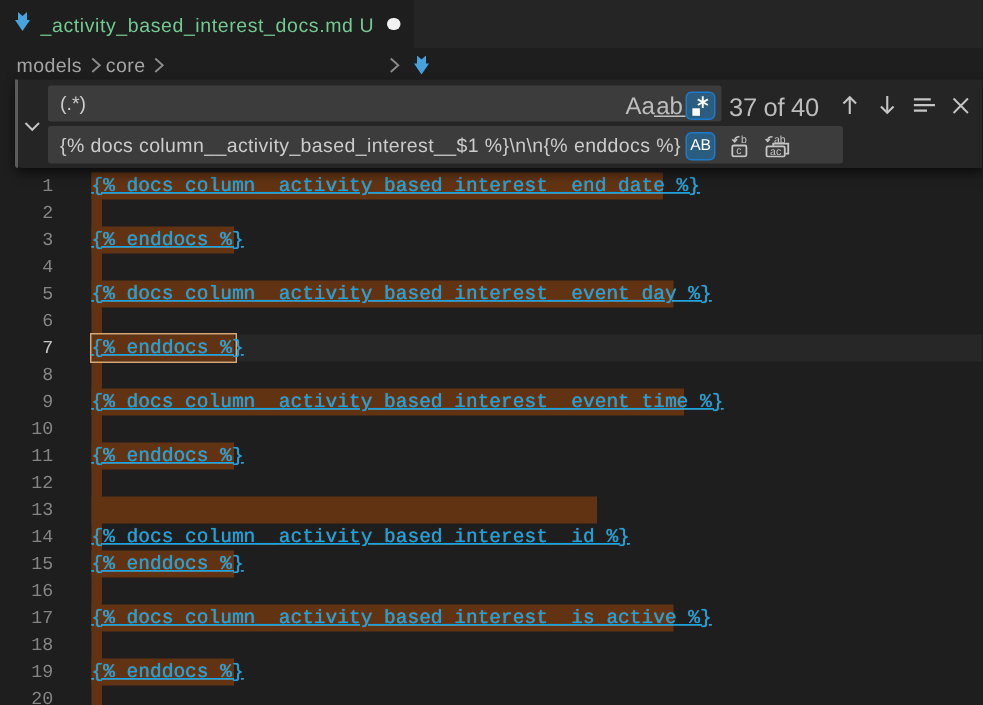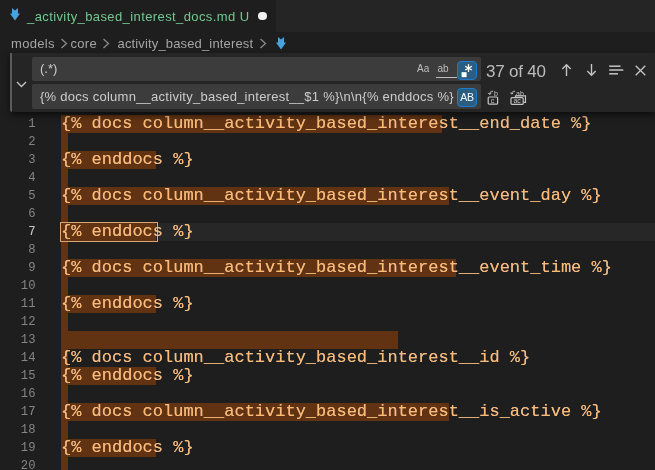--- a/index.html
+++ b/index.html
@@ -14,28 +14,28 @@
   
   #crumbs { left:0; top:32px; width:655px; height:21px; background:#1e1e1e; color:#a5a5a5; font-size:13px; }
   .crumb { position:absolute; top:4px; white-space:pre; }
   .csep { top:5.8px; }
   
   #editor { left:0; top:53px; width:655px; height:417px; background:#1e1e1e; overflow:hidden; }
   .hl { position:absolute; background:#613313; }
   #curline { left:61px; top:170px; width:594px; height:18px; background:#272727; }
   #curmatch { left:60px; top:169.2px; width:97.7px; height:20px; border:1px solid #d7a874; }
   .num { position:absolute; left:0; width:35.5px; text-align:right; font-family:"Liberation Mono",monospace; font-size:12.2px; line-height:18px; color:#858585; }
-  .code { position:absolute; left:61px; font-family:"Liberation Mono",monospace; font-size:17px; line-height:18px; color:#fdba74; white-space:pre; text-shadow:0 0 0.6px rgba(255,250,243,0.55); }
+  .code { position:absolute; left:61px; font-family:"Liberation Mono",monospace; font-size:13px; line-height:18px; color:#0ea5e9; white-space:pre; text-shadow:0 0 0.6px rgba(255,250,243,0.55);text-decoration:underline; }
   
   #widget { left:10px; top:53px; width:645px; height:59px; background:#252526; border-bottom-left-radius:5px; box-shadow:0 3px 7px rgba(0,0,0,0.6); }
   #sash { left:10px; top:53px; width:2px; height:59px; background:#5b5b5b; border-bottom-left-radius:3px; }
   .input { position:absolute; background:#3c3c3c; border-radius:2px; color:#cccccc; font-size:13px; white-space:pre; overflow:hidden; }
   #finput { left:32px; top:57px; width:449px; height:24px; line-height:24px; padding-left:8px; }
-  #rinput { left:32px; top:84px; width:449px; height:25px; line-height:25px; padding-left:8px; letter-spacing:0.26px; }
-  .togtext { position:absolute; color:#bdbdbd; font-size:10px; }
+  #rinput { left:32px; top:84px; width:530px; height:25px; line-height:25px; padding-left:8px; letter-spacing:0.26px; }
+  .togtext { position:absolute; color:#bdbdbd; font-size:16px; }
   .bluebtn { position:absolute; width:20px; height:19px; background:#2b5d80; border:1.7px solid #1a7cd0; border-radius:4px; }
   #cnt { left:486px; top:62px; color:#bcbcbc; font-size:17px; letter-spacing:-0.2px; }
   .ico { position:absolute; }
 </style>
 </head>
 <body>
 
 <div id="tabbar" class="abs"></div>
 <div id="tab" class="abs"></div>
 <svg class="abs" style="left:10px;top:8px" width="10" height="13" viewBox="0 0 10 13">
@@ -46,21 +46,20 @@
 
 <div id="crumbs" class="abs">
   <span class="crumb" style="left:11px;letter-spacing:0.3px">models</span>
   <svg class="abs csep" style="left:59.5px" width="8" height="11" viewBox="0 0 8 11">
       <path d="M1.5 1 L6.5 5.5 L1.5 10" fill="none" stroke="#8a8a8a" stroke-width="1.3"></path>
     </svg>
   <span class="crumb" style="left:70.5px;letter-spacing:0.3px">core</span>
   <svg class="abs csep" style="left:101.7px" width="8" height="11" viewBox="0 0 8 11">
       <path d="M1.5 1 L6.5 5.5 L1.5 10" fill="none" stroke="#8a8a8a" stroke-width="1.3"></path>
     </svg>
-  <span class="crumb" style="left:117.5px;letter-spacing:0.15px">activity_based_interest</span>
   <svg class="abs csep" style="left:259.2px" width="8" height="11" viewBox="0 0 8 11">
       <path d="M1.5 1 L6.5 5.5 L1.5 10" fill="none" stroke="#8a8a8a" stroke-width="1.3"></path>
     </svg>
   <svg class="abs" style="left:275.7px;top:5.3px" width="10" height="13" viewBox="0 0 10 13">
       <path d="M2 0 L5 2.6 L8 0 L8 5.4 L10 5.4 L5 12.6 L0 5.4 L2 5.4 Z" fill="#47a3dd"></path>
     </svg>
 </div>
 
 <div id="editor" class="abs">
   <div id="curline" class="abs"></div>

